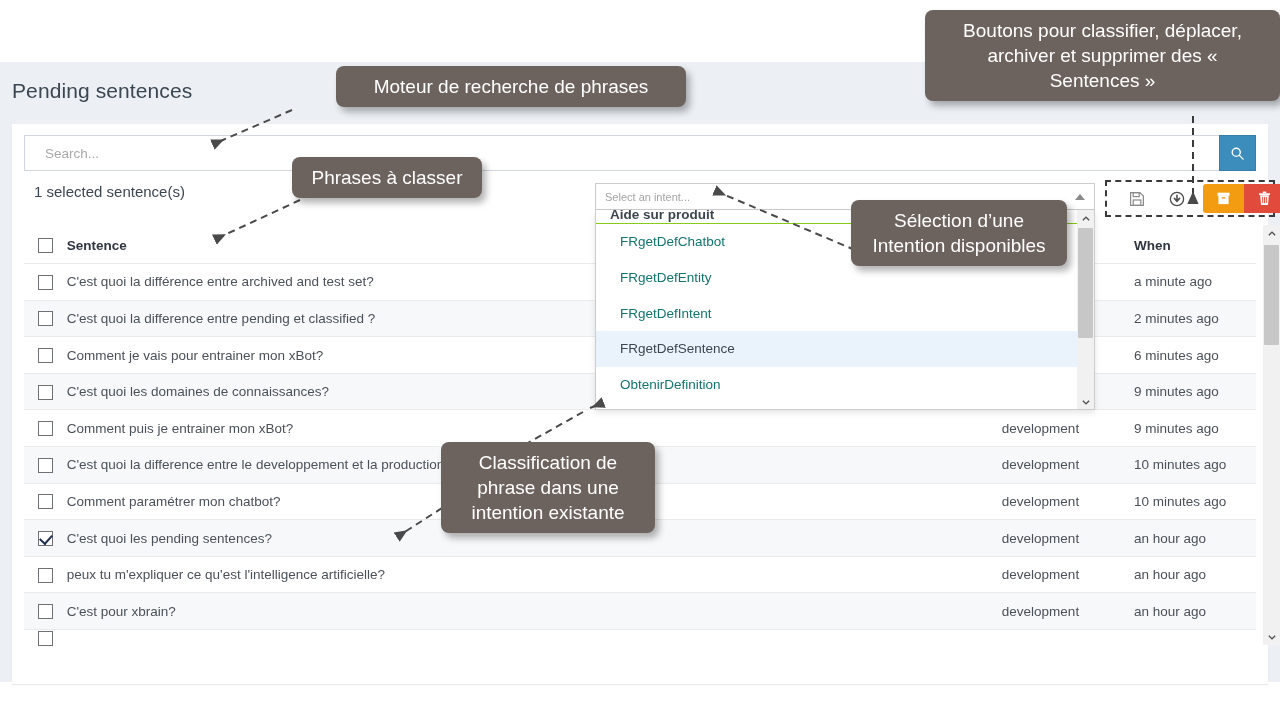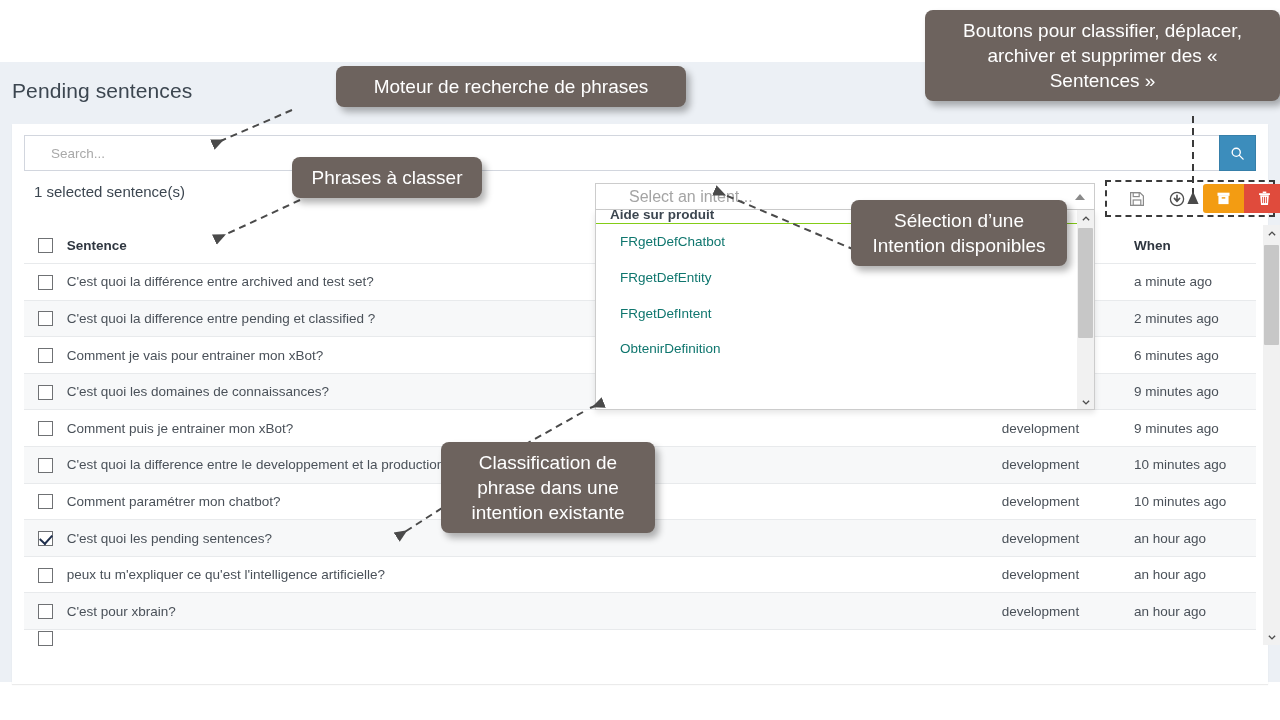--- a/index.html
+++ b/index.html
@@ -36,21 +36,21 @@
   .search-row {
     position: absolute; left: 12px; top: 8px;
     width: 1232px; height: 36px;
     display: flex;
   }
   .search-input {
     flex: 1; height: 36px;
     border: 1px solid #d2d6de; border-right: none;
     font-family: "Liberation Sans", sans-serif;
     font-size: 13.5px; color: #555;
-    padding: 0 26px; outline: none; background: #fff;
+    padding: 0 20px; outline: none; background: #fff;
   }
   .search-input::placeholder { color: #a9a9a9; }
   .search-btn {
     width: 37px; height: 36px;
     background: #3c8dbc; border: 1px solid #367fa9;
     display: flex; align-items: center; justify-content: center;
     cursor: pointer;
   }
   .search-btn svg { width: 15px; height: 15px; fill: none; stroke: #fff; stroke-width: 2.2; }
 
@@ -143,21 +143,21 @@
   .intent-wrap {
     position: absolute; left: 595px; top: 183px;
     width: 500px; z-index: 45;
   }
   .intent-select {
     width: 500px; height: 27px;
     border: 1px solid #ccc; background: #fff;
     display: flex; align-items: center; justify-content: space-between;
     padding: 0 9px; cursor: pointer;
   }
-  .intent-placeholder { font-size: 16px; color: #a4a4a4; margin-left: 24px; }
+  .intent-placeholder { font-size: 11px; color: #a4a4a4; }
   .caret-up { width: 0; height: 0; border-left: 5px solid transparent; border-right: 5px solid transparent; border-bottom: 6px solid #8a8a8a; }
   .intent-panel {
     width: 500px; height: 200px;
     border: 1px solid #ccc; border-top: none; background: #fff;
     position: relative; overflow: hidden;
     box-shadow: 0 3px 6px rgba(0,0,0,.10);
   }
   .intent-list { position: absolute; left: 0; top: 0; width: 483px; }
   .intent-group {
     font-size: 13.5px; font-weight: bold; color: #3c4650;
@@ -364,20 +364,21 @@
     <div class="intent-select">
       <span class="intent-placeholder">Select an intent...</span>
       <span class="caret-up"></span>
     </div>
     <div class="intent-panel">
       <div class="intent-list" id="intent-list">
           <div class="intent-group">Aide sur produit</div>
           <div class="intent-item">FRgetDefChatbot</div>
           <div class="intent-item">FRgetDefEntity</div>
           <div class="intent-item">FRgetDefIntent</div>
+          <div class="intent-item sel">FRgetDefSentence</div>
           <div class="intent-item">ObtenirDefinition</div>
         </div>
       <div class="intent-sb">
         <div class="ps-arrow up">
           <svg viewBox="0 0 16 16" fill="none" stroke="#4d4d4d" stroke-width="2.2">
               <polyline points="3,10 8,5 13,10"></polyline>
             </svg>
         </div>
         <div class="ps-thumb"></div>
         <div class="ps-arrow down">

